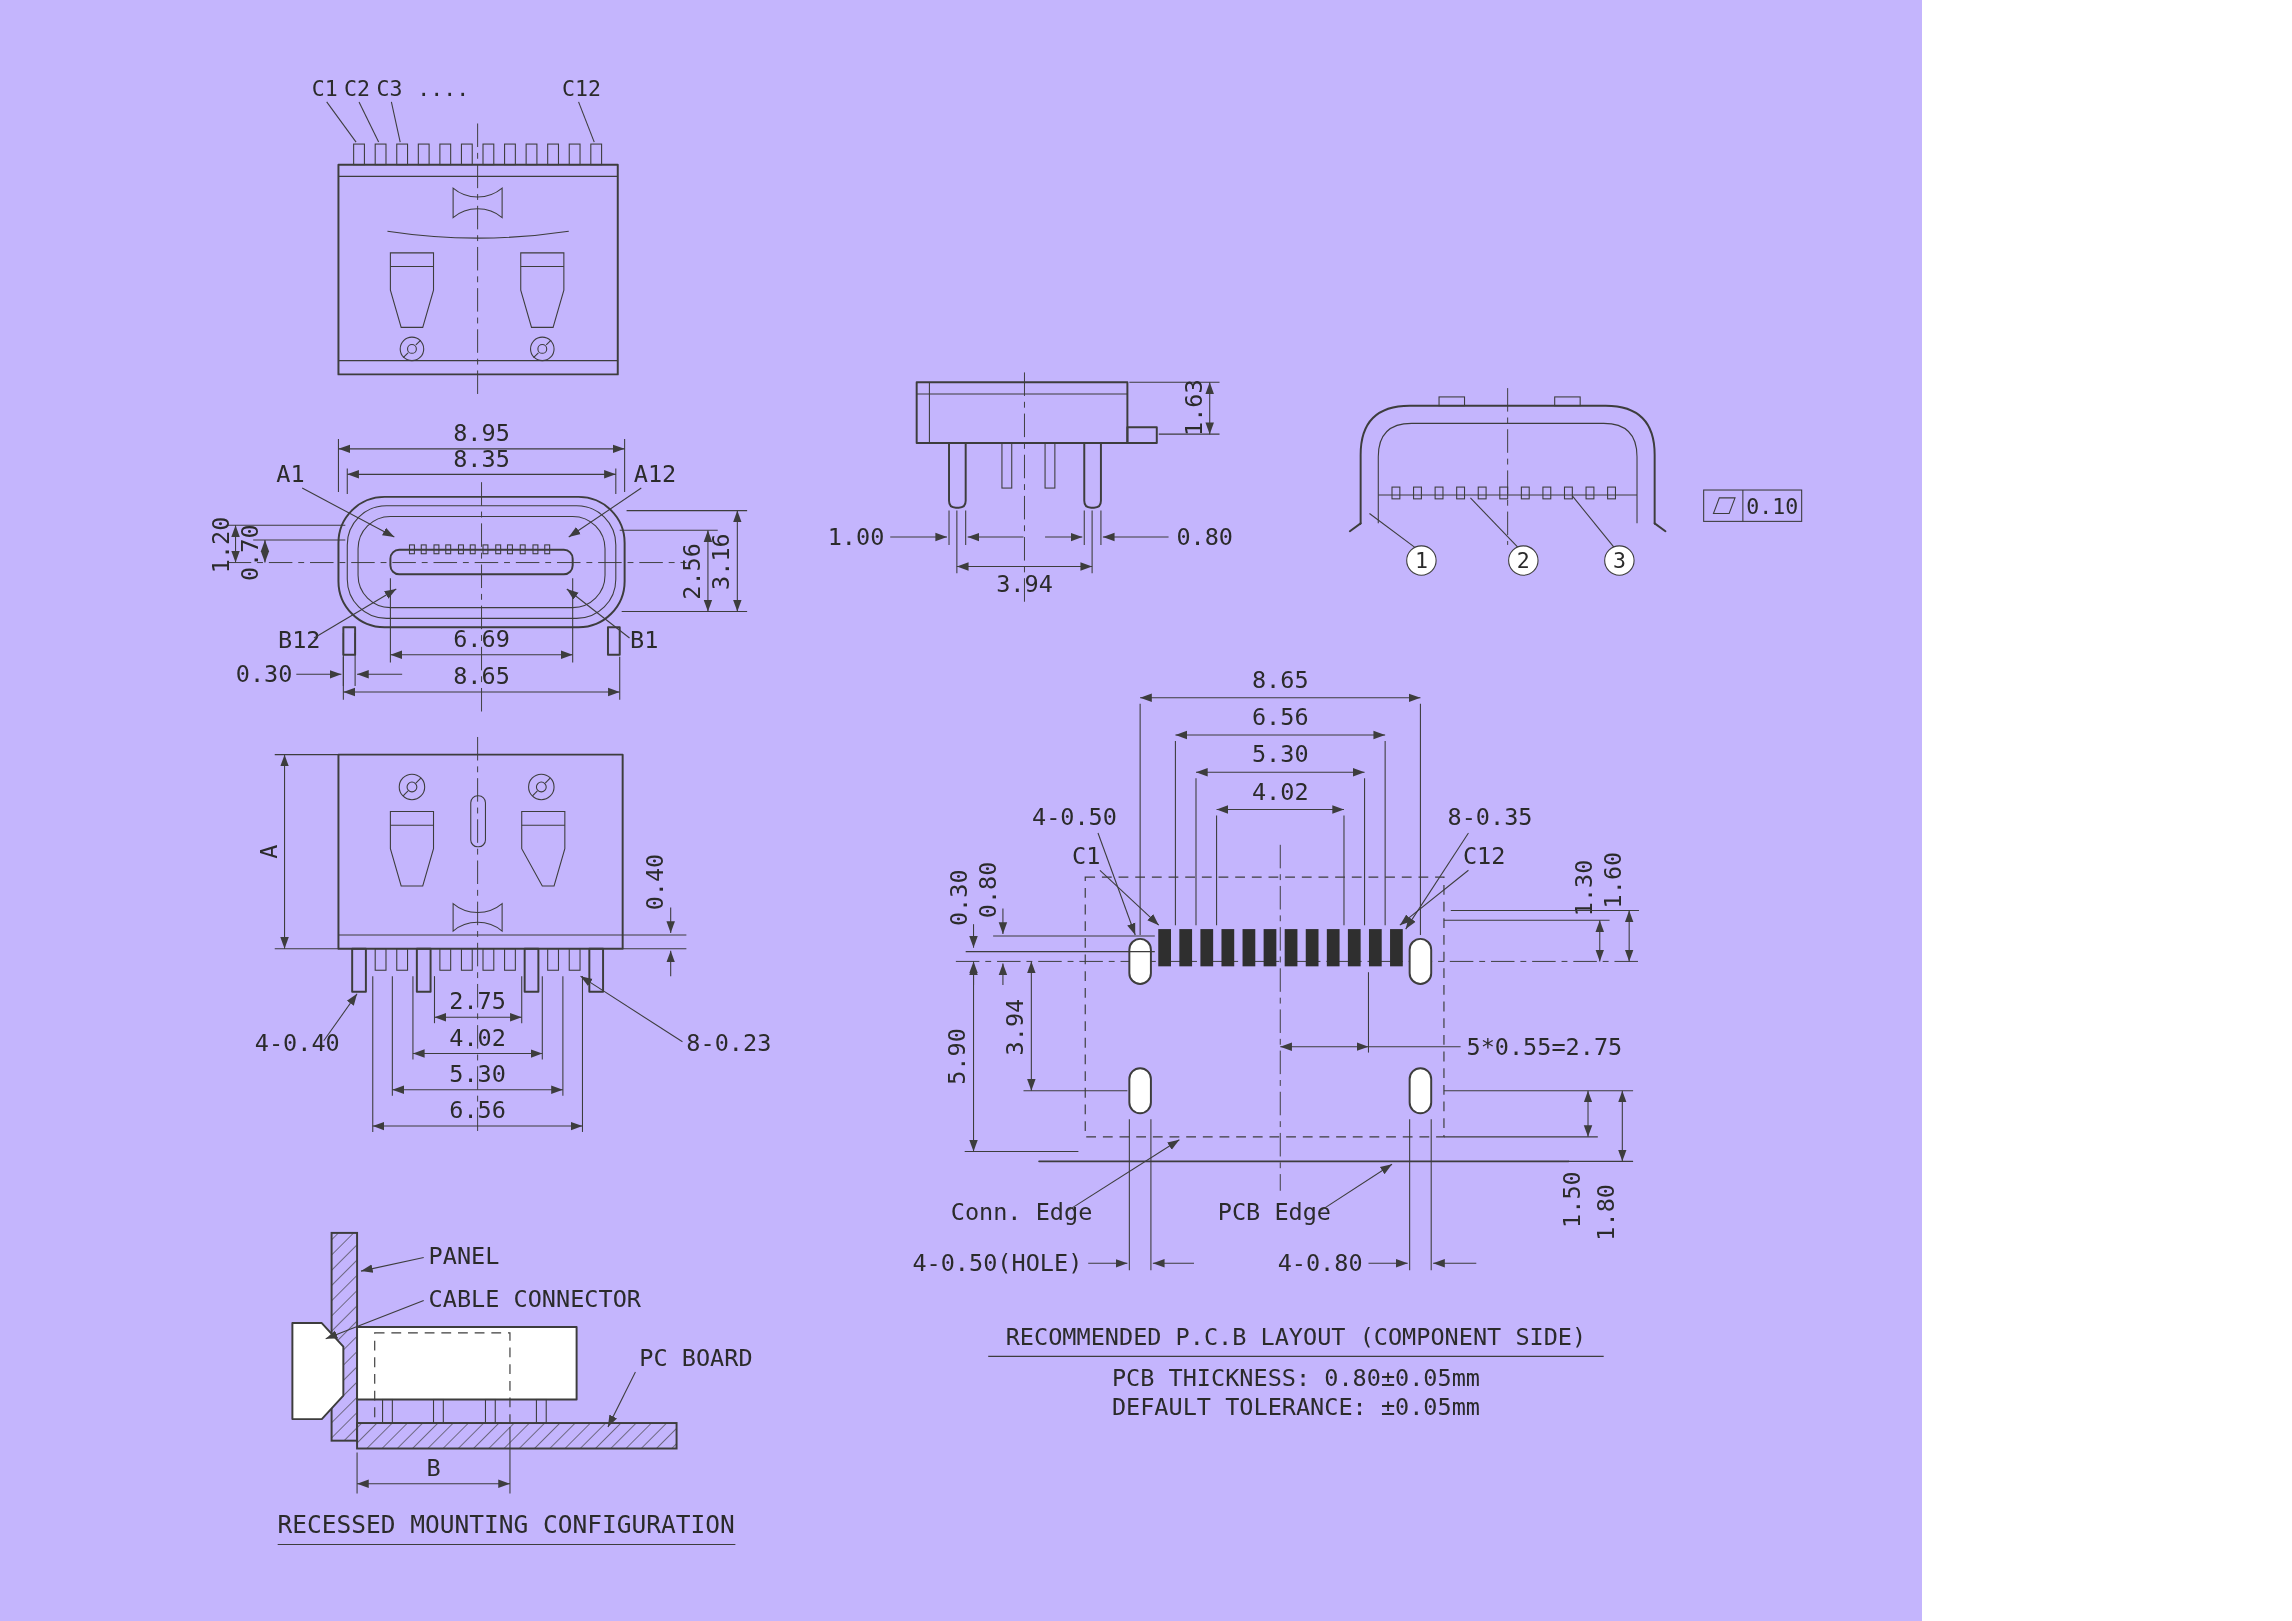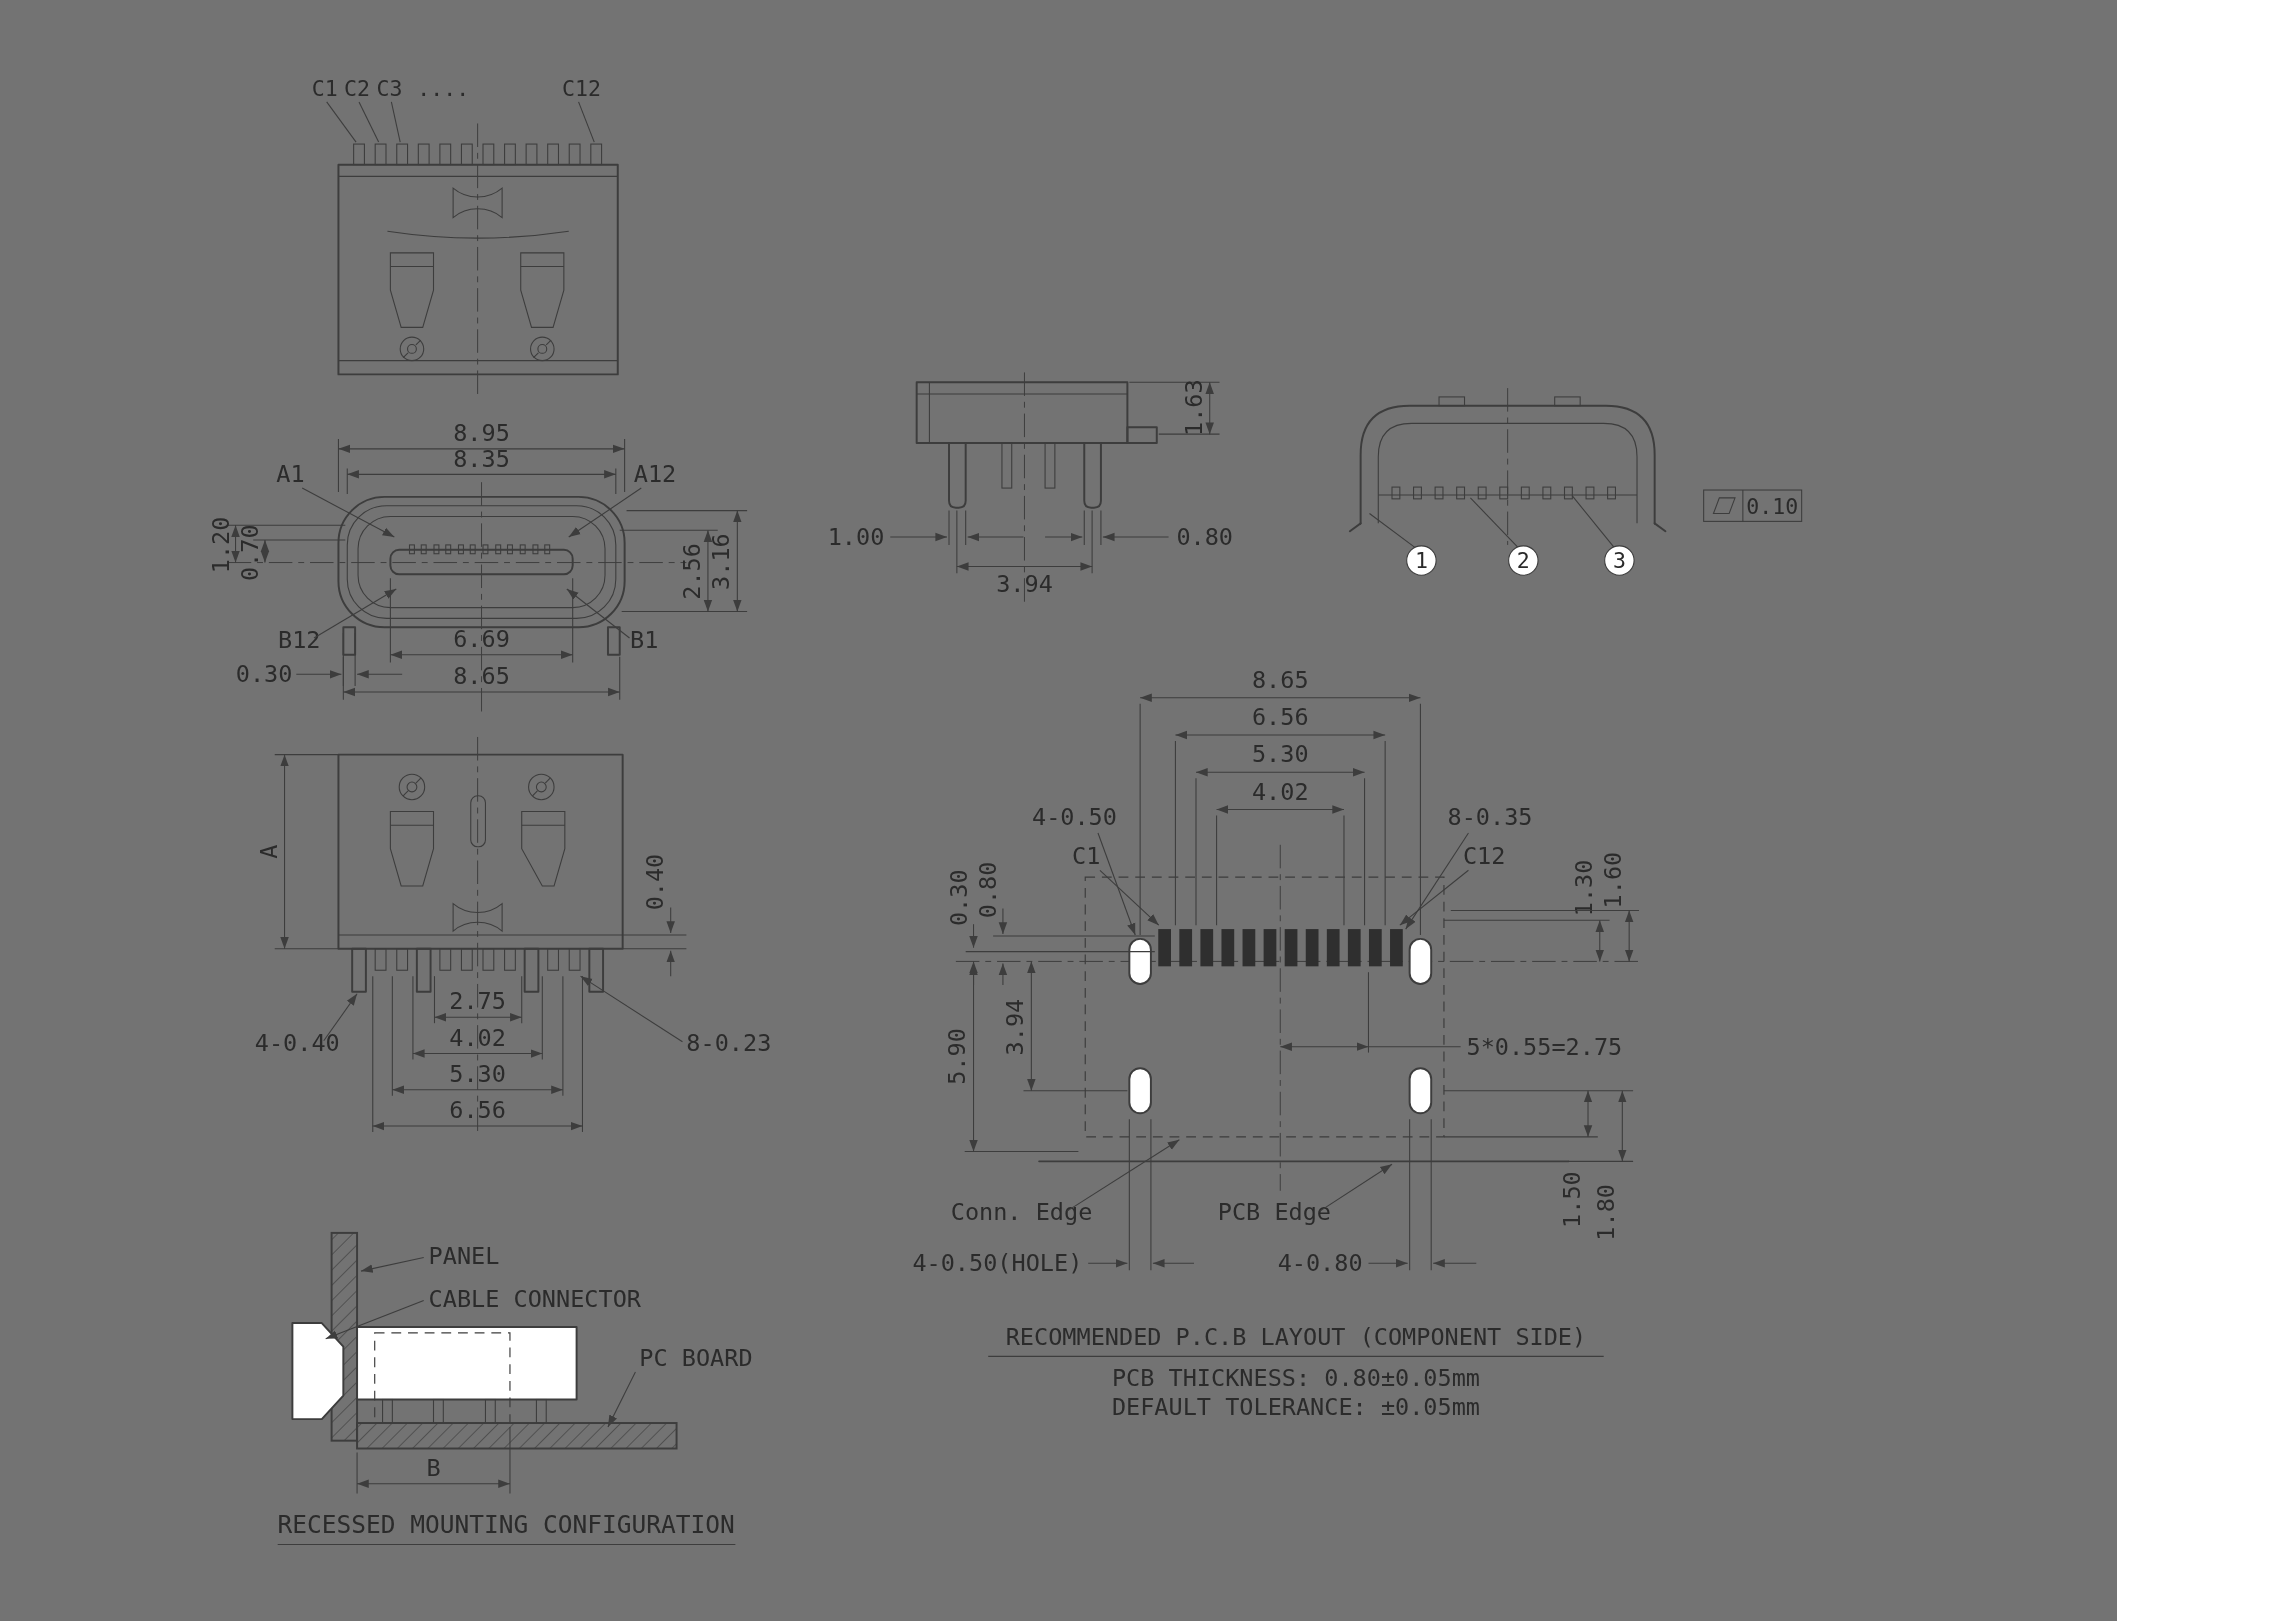--- a/index.html
+++ b/index.html
@@ -1,16 +1,16 @@
 <!DOCTYPE html>
 <html><head>
 <meta charset="utf-8">
 <style>
   html,body{margin:0;padding:0;background:#ffffff}
-  .canvas{width:2117px;height:1621px;background:#737373;position:relative}
+  .canvas{width:1922px;height:1621px;background:#c4b5fd;position:relative}
   svg{display:block}
   .ln{stroke:#3d3d3d;stroke-width:2;fill:none;stroke-linecap:round;stroke-linejoin:round}
   .lt{stroke:#3d3d3d;stroke-width:1.1;fill:none}
   .dim{stroke:#3d3d3d;stroke-width:1.1;fill:none;marker-start:url(#arr);marker-end:url(#arr)}
   .de{stroke:#3d3d3d;stroke-width:1.1;fill:none;marker-end:url(#arr)}
   .cl{stroke:#3d3d3d;stroke-width:1;fill:none;stroke-dasharray:24 6 6 6}
   .dash{stroke:#3d3d3d;stroke-width:1.2;fill:none;stroke-dasharray:10 7}
   .hatchfill{fill:url(#hatch);stroke:#3d3d3d;stroke-width:2}
   .padfill{fill:#2f2f2f;stroke:none}
   .white{fill:#ffffff}

